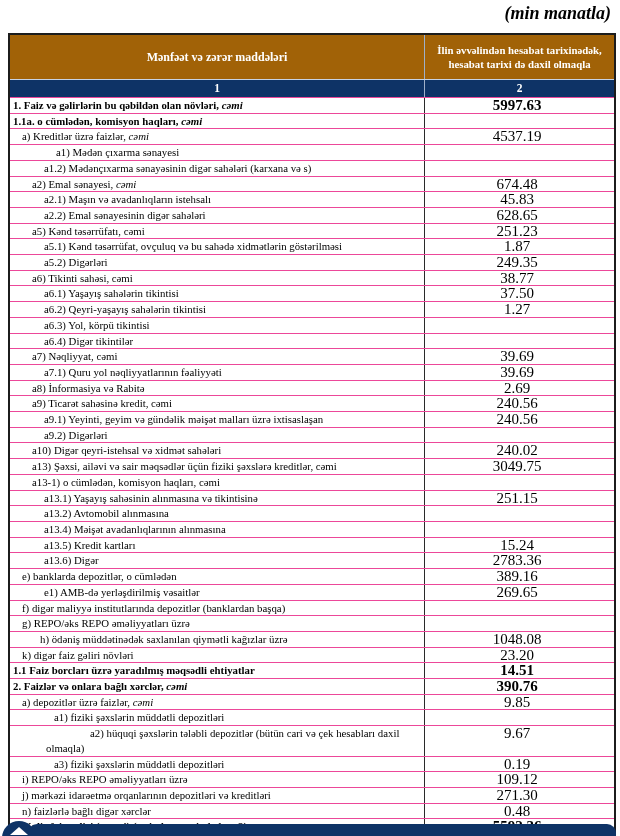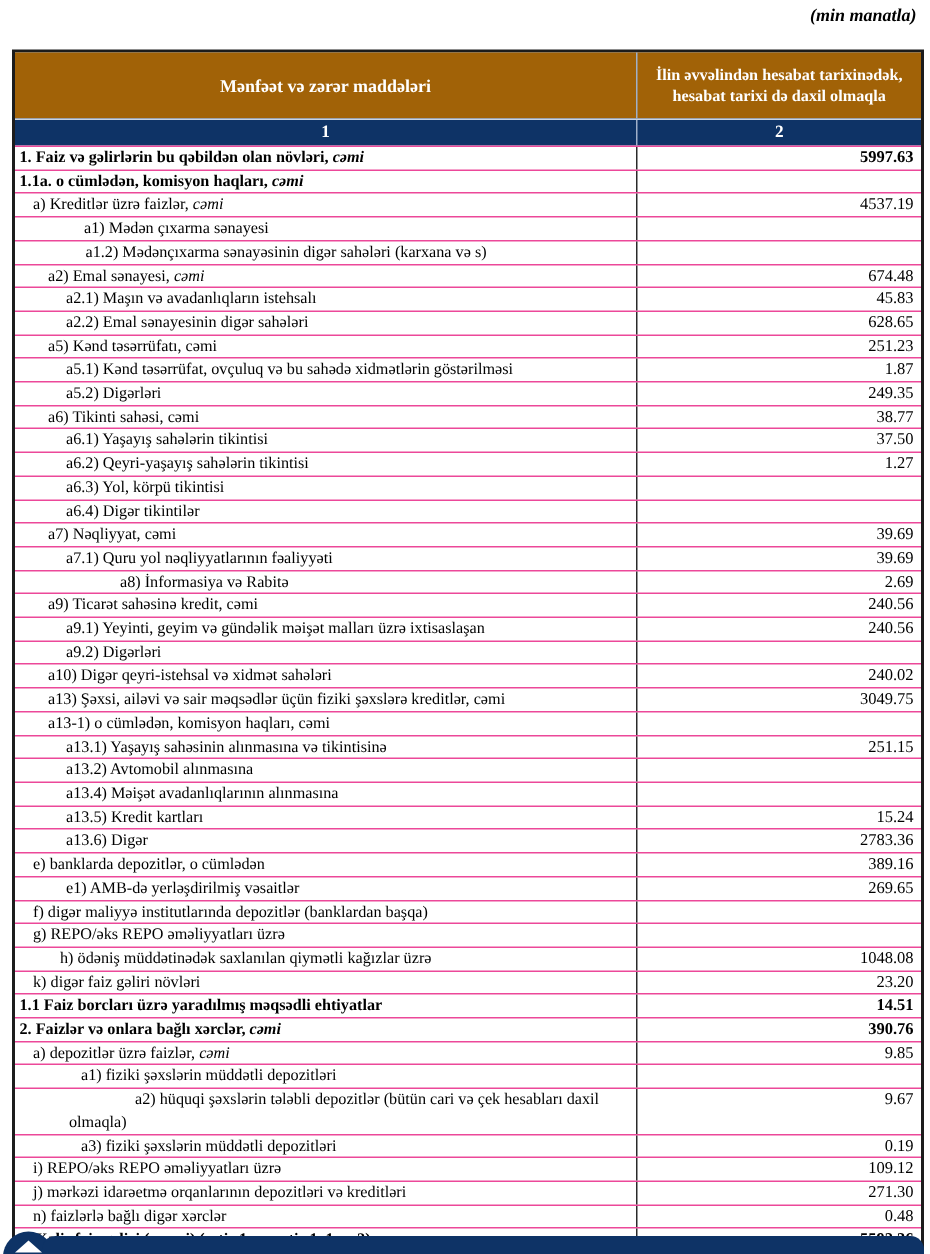--- a/index.html
+++ b/index.html
@@ -6,21 +6,21 @@
   body {
     width:620px; height:836px;
     background:#ffffff;
     overflow:hidden;
     position:relative;
     font-family:"Liberation Serif", serif;
     color:#000;
   }
   .unit-note {
     position:absolute; top:3px; right:9px;
-    font-size:12px; font-weight:bold; font-style:italic;
+    font-size:18px; font-weight:bold; font-style:italic;
   }
   .pl-table {
     position:absolute; left:8px; top:33px; width:604px;
     border:2px solid #1c1c1c;
     background:#fff;
   }
   .thead {
     display:flex; background:#a16207; color:#fff; height:44px;justify-content:space-between;
   }
   .th {
@@ -35,22 +35,22 @@
   }
   .tn { line-height:17px; text-align:center; }
   .tn1 { width:415px; border-right:1px solid #9fb0c9; box-sizing:border-box; }
   .tn2 { flex:1; }
   .trow { display:flex; border-top:1px solid #ec4899; }
   .cell-label {
     width:415px; border-right:1px solid #2a2a2a; box-sizing:border-box;
     font-size:10.8px; line-height:14.7px; padding-right:3px;
   }
   .cell-value {
-    flex:1; text-align:right; padding-right:5px; box-sizing:border-box;
-    font-size:11px; line-height:14.7px;
+    flex:1; text-align:center; padding-right:5px; box-sizing:border-box;
+    font-size:15px; line-height:14.7px;
   }
   .trow.bold { font-weight:bold; }
   .sfx { font-style:italic; }
   .footer-emblem {
     position:absolute; left:2px; top:821px; width:34px; height:34px;
     background:#0e3366; border-radius:50%;
   }
   .mountain-icon {
     position:absolute; left:8px; top:6px;
     width:0; height:0;
@@ -91,21 +91,21 @@
   </div>
       <div class="trow">
     <div class="cell-label" style="text-indent: 12px;"><span class="lbl">a) Kreditlər üzrə faizlər, </span><span class="sfx">cəmi</span></div>
     <div class="cell-value">4537.19</div>
   </div>
       <div class="trow">
     <div class="cell-label" style="text-indent: 22px; padding-left: 24px;"><span class="lbl">a1) Mədən çıxarma sənayesi</span><span class="sfx"></span></div>
     <div class="cell-value"></div>
   </div>
       <div class="trow">
-    <div class="cell-label" style="text-indent: 34px; padding-left: 13px;"><span class="lbl">a1.2) Mədənçıxarma sənayəsinin digər sahələri (karxana və s)</span><span class="sfx"></span></div>
+    <div class="cell-label" style="text-indent: 34px;"><span class="lbl">a1.2) Mədənçıxarma sənayəsinin digər sahələri (karxana və s)</span><span class="sfx"></span></div>
     <div class="cell-value"></div>
   </div>
       <div class="trow">
     <div class="cell-label" style="text-indent: 22px;"><span class="lbl">a2) Emal sənayesi, </span><span class="sfx">cəmi</span></div>
     <div class="cell-value">674.48</div>
   </div>
       <div class="trow">
     <div class="cell-label" style="text-indent: 34px;"><span class="lbl">a2.1) Maşın və avadanlıqların istehsalı</span><span class="sfx"></span></div>
     <div class="cell-value">45.83</div>
   </div>
@@ -147,21 +147,21 @@
   </div>
       <div class="trow">
     <div class="cell-label" style="text-indent: 22px;"><span class="lbl">a7) Nəqliyyat, cəmi</span><span class="sfx"></span></div>
     <div class="cell-value">39.69</div>
   </div>
       <div class="trow">
     <div class="cell-label" style="text-indent: 34px;"><span class="lbl">a7.1) Quru yol nəqliyyatlarının fəaliyyəti</span><span class="sfx"></span></div>
     <div class="cell-value">39.69</div>
   </div>
       <div class="trow">
-    <div class="cell-label" style="text-indent: 22px; padding-left: 48px;"><span class="lbl">a8)  İnformasiya və Rabitə</span><span class="sfx"></span></div>
+    <div class="cell-label" style="text-indent: 22px;"><span class="lbl">a8)  İnformasiya və Rabitə</span><span class="sfx"></span></div>
     <div class="cell-value">2.69</div>
   </div>
       <div class="trow">
     <div class="cell-label" style="text-indent: 22px;"><span class="lbl">a9) Ticarət sahəsinə kredit, cəmi</span><span class="sfx"></span></div>
     <div class="cell-value">240.56</div>
   </div>
       <div class="trow">
     <div class="cell-label" style="text-indent: 34px;"><span class="lbl">a9.1) Yeyinti, geyim və gündəlik məişət malları üzrə ixtisaslaşan</span><span class="sfx"></span></div>
     <div class="cell-value">240.56</div>
   </div>

